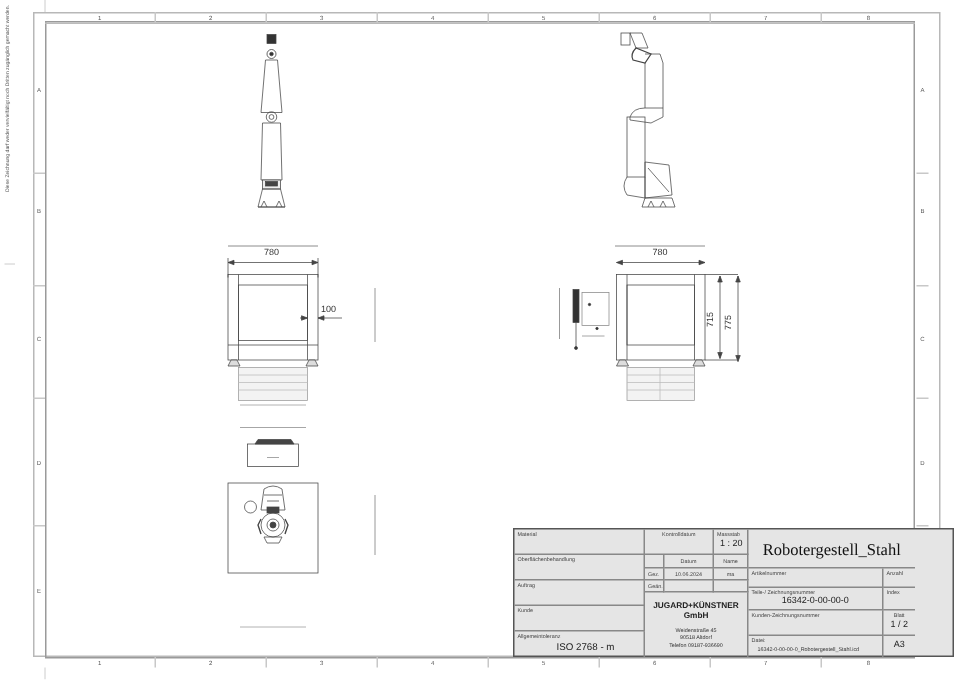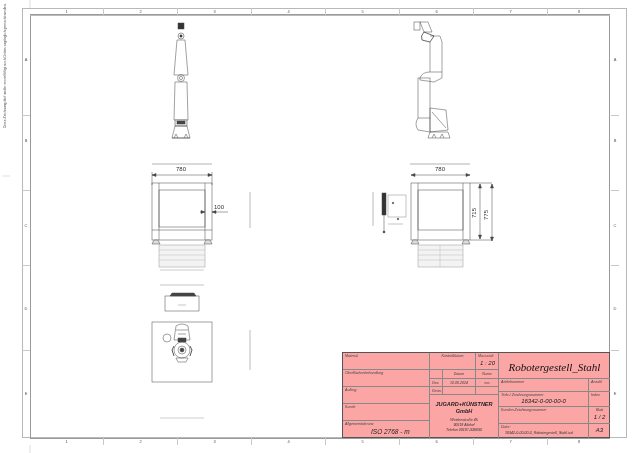--- a/index.html
+++ b/index.html
@@ -9,21 +9,21 @@
     .outer-frame { left: 22px; top: 8px; width: 605px; height: 430px; border: 1px solid #b8b8b8; box-sizing: border-box; }
     .inner-frame { left: 30px; top: 14px; width: 580px; height: 425px; border: 1px solid #9a9a9a; box-sizing: border-box; }
     .zone-bar-top { left: 30px; top: 8px; width: 580px; height: 7px; border-bottom: 1px solid #bbb; }
     .zone-bar-bottom { left: 30px; top: 438px; width: 580px; height: 7px; }
     .zone-cell { position: absolute; top: 0; height: 7px; font-size: 4px; color: #555; text-align: center; line-height: 7px; border-left: 1px solid #c8c8c8; box-sizing: border-box; }
     .zone-side { position: absolute; width: 8px; font-size: 4px; color: #555; text-align: center; border-top: 1px solid #c8c8c8; box-sizing: border-box; }
     .side-note { left: 1px; top: 70px; width: 22px; height: 60px; }
     .side-note span { display: block; transform: rotate(-90deg); transform-origin: left top; position: absolute; left: 2px; top: 58px; width: 60px; font-size: 3.4px; line-height: 4px; color: #555; white-space: nowrap; }
     svg.drawing { position: absolute; left: 0; top: 0; }
     .dim-label { position: absolute; font-size: 6px; color: #333; }
-    .title-block { left: 342px; top: 352px; width: 268px; height: 86px; border: 1px solid #555; box-sizing: border-box; background: #fca5a5; font-style: italic; }
+    .title-block { left: 342px; top: 352px; width: 294px; height: 86px; border: 1px solid #555; box-sizing: border-box; background: #e5e5e5; }
     .tb-cell { position: absolute; border-right: 1px solid #888; border-bottom: 1px solid #888; box-sizing: border-box; }
     .tb-label { position: absolute; left: 2px; top: 1px; font-size: 3.6px; color: #444; white-space: nowrap; }
     .tb-value { position: absolute; font-size: 6px; color: #222; white-space: nowrap; }
     .tb-center { width: 100%; text-align: center; }
     .tb-title { font-family: "Liberation Serif", serif; font-size: 11px; color: #111; }
     .tb-small { font-size: 3.6px; color: #333; }
   </style>
 </head>
 <body>
 

